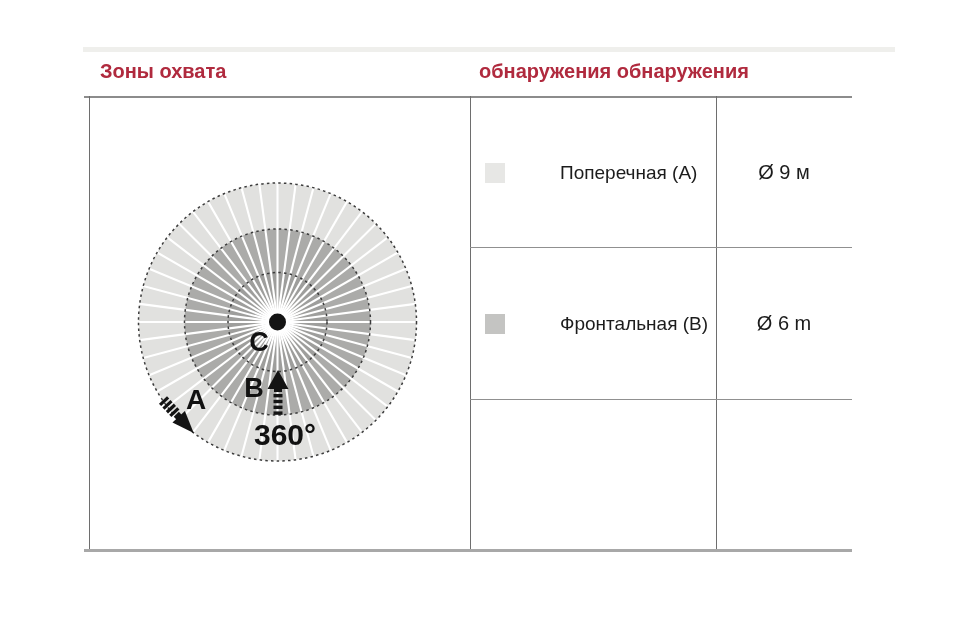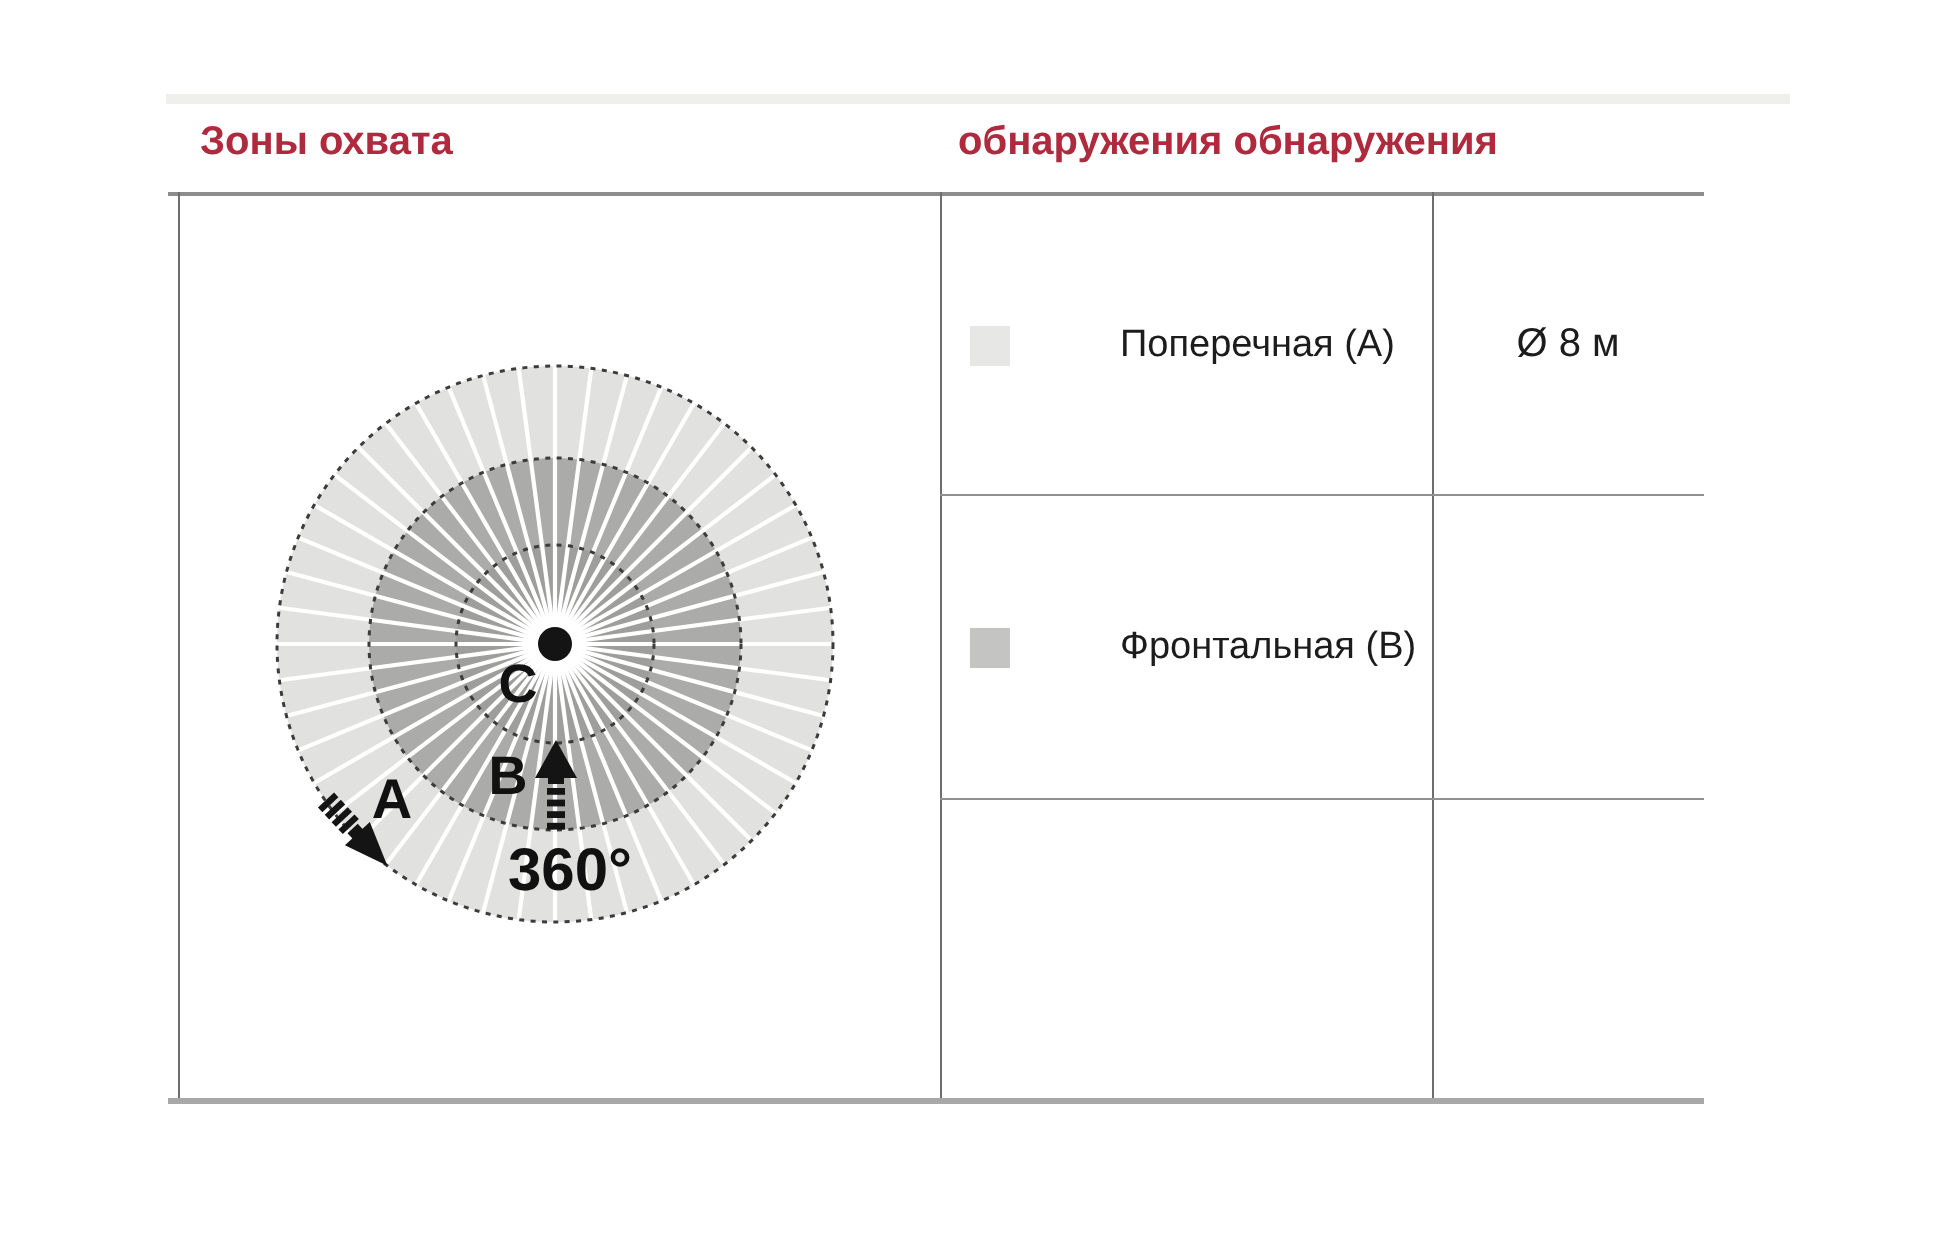--- a/index.html
+++ b/index.html
@@ -53,28 +53,31 @@
   <div class="row-div row-div1"></div>
   <div class="row-div row-div2"></div>
   <div class="ln ln-bottom"></div>
 
   <div class="legend-row r1">
     <div class="label-cell">
       <span class="swatch" style="background: rgb(231, 231, 229);"></span>
       <span class="zone-label">Поперечная (А)</span>
     </div>
     <div class="value-cell">
-      <span class="zone-value">Ø 8 м</span>
+      <span class="zone-value">Ø 9 м</span>
     </div>
   </div>
 
   <div class="legend-row r2">
     <div class="label-cell">
       <span class="swatch" style="background: rgb(196, 196, 194);"></span>
       <span class="zone-label">Фронтальная (В)</span>
+    </div>
+    <div class="value-cell">
+      <span class="zone-value">Ø 6 m</span>
     </div>
   </div>
 
 
   <svg class="diagram-svg" width="381" height="452" viewBox="0 0 381 452">
 
     <circle cx="188.5" cy="225" r="139" fill="#e1e1df"></circle>
     <circle cx="188.5" cy="225" r="93" fill="#ababa9"></circle>
     <circle cx="188.5" cy="225" r="49.5" fill="#9e9e9c"></circle>
 

